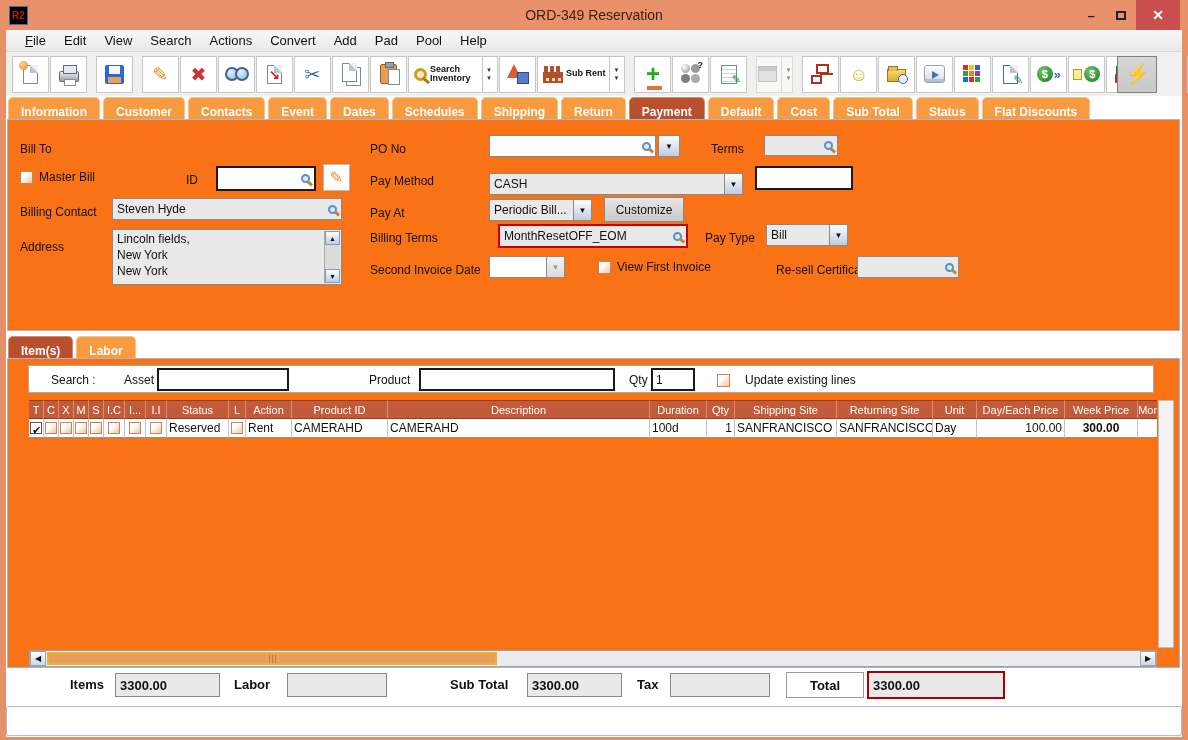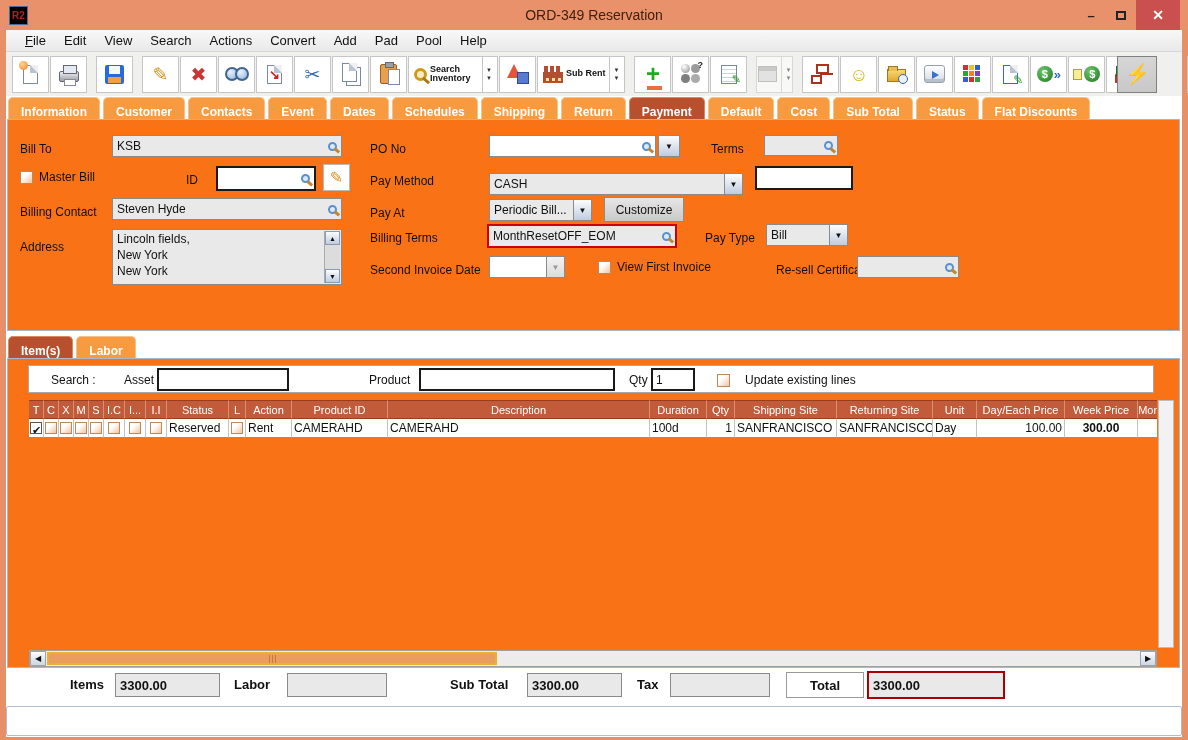--- a/index.html
+++ b/index.html
@@ -86,21 +86,21 @@
   
   .tabsrow{position:absolute;left:8px;top:97px;height:22px;display:flex;}
   .tab{background:#f89a40;color:#fff;font-size:12px;font-weight:bold;padding:7px 12px 0 12px;border:1px solid #f5c089;border-bottom:none;border-radius:5px 5px 0 0;margin-right:3px;white-space:nowrap;}
   .tab.sel{background:#b8502e;border-color:#d88a62;}
   
   .panel{position:absolute;background:#f97316;border:1px solid #a4b8d0;}
   
   .flabel{position:absolute;font-size:12px;color:#111;white-space:nowrap;}
   .field{position:absolute;background:#e9e9e9;border:1px solid #8a8a8a;display:flex;align-items:center;padding:0 4px;font-size:12px;color:#111;}
   .field.white{background:#fff;border:2px solid #1a1a1a;}
-  .field.redhl{border:2px solid #cc0000;}
+  .field.redhl{border:2px solid #cc0000;margin-left:11px;}
   .mag{margin-left:auto;flex:0 0 auto;width:9px;height:9px;border:2px solid #5a8fd0;border-radius:50%;background:#d8eaf8;position:relative;}
   .mag::after{content:"";position:absolute;right:-5px;bottom:-3px;width:6px;height:2.5px;background:#c08830;transform:rotate(40deg);}
   .combo{position:absolute;background:#e9e9e9;border:1px solid #8a8a8a;display:flex;align-items:center;padding-left:4px;font-size:12px;color:#111;}
   .arrowbtn{margin-left:auto;width:18px;align-self:stretch;background:linear-gradient(#fdfdfd,#bfcce0);border-left:1px solid #8a8a8a;display:flex;align-items:center;justify-content:center;font-size:8px;color:#111;flex:0 0 auto;}
   .arrowbtn.dis{color:#999;background:linear-gradient(#f2f2f2,#dcdcdc);}
   .btn{position:absolute;background:linear-gradient(#e6e6e6,#c9c9c9);border:1px solid #8a8a8a;font-size:12px;color:#111;display:flex;align-items:center;justify-content:center;}
   .pencilbtn{position:absolute;background:#fff;border:1px solid #b8b8b8;display:flex;align-items:center;justify-content:center;font-size:16px;color:#d89020;}
   .cb{width:13px;height:13px;border:1px solid #c08858;background:linear-gradient(135deg,#ffffff 35%,#f2c49e);display:inline-block;flex:0 0 auto;}
   .cb.on{background:#fff;border-color:#555;position:relative;}
   .cb.on::after{content:"✔";position:absolute;left:1px;top:-2px;font-size:11px;color:#111;}
@@ -277,24 +277,20 @@
       <div class="tab">Default</div>
       <div class="tab">Cost</div>
       <div class="tab">Sub Total</div>
       <div class="tab">Status</div>
       <div class="tab">Flat Discounts</div>
     </div>
 
   <div class="panel" style="left:7px;top:119px;width:1173px;height:212px;">
 
     <span class="flabel" style="left:12px;top:22px;">Bill To</span>
-    <div class="field" style="left:104px;top:15px;width:230px;height:22px;">
-      <span>KSB</span>
-      <span class="mag"></span>
-    </div>
     <span class="cbrow" style="left:12px;top:50px;">
       <span class="cb"></span>
       <span>Master Bill</span>
     </span>
     <span class="flabel" style="left:178px;top:53px;">ID</span>
     <div class="field white" style="left:208px;top:46px;width:100px;height:25px;">
       <span></span>
       <span class="mag"></span>
     </div>
     <span class="pencilbtn" style="left:315px;top:44px;width:27px;height:27px;">✎</span>

